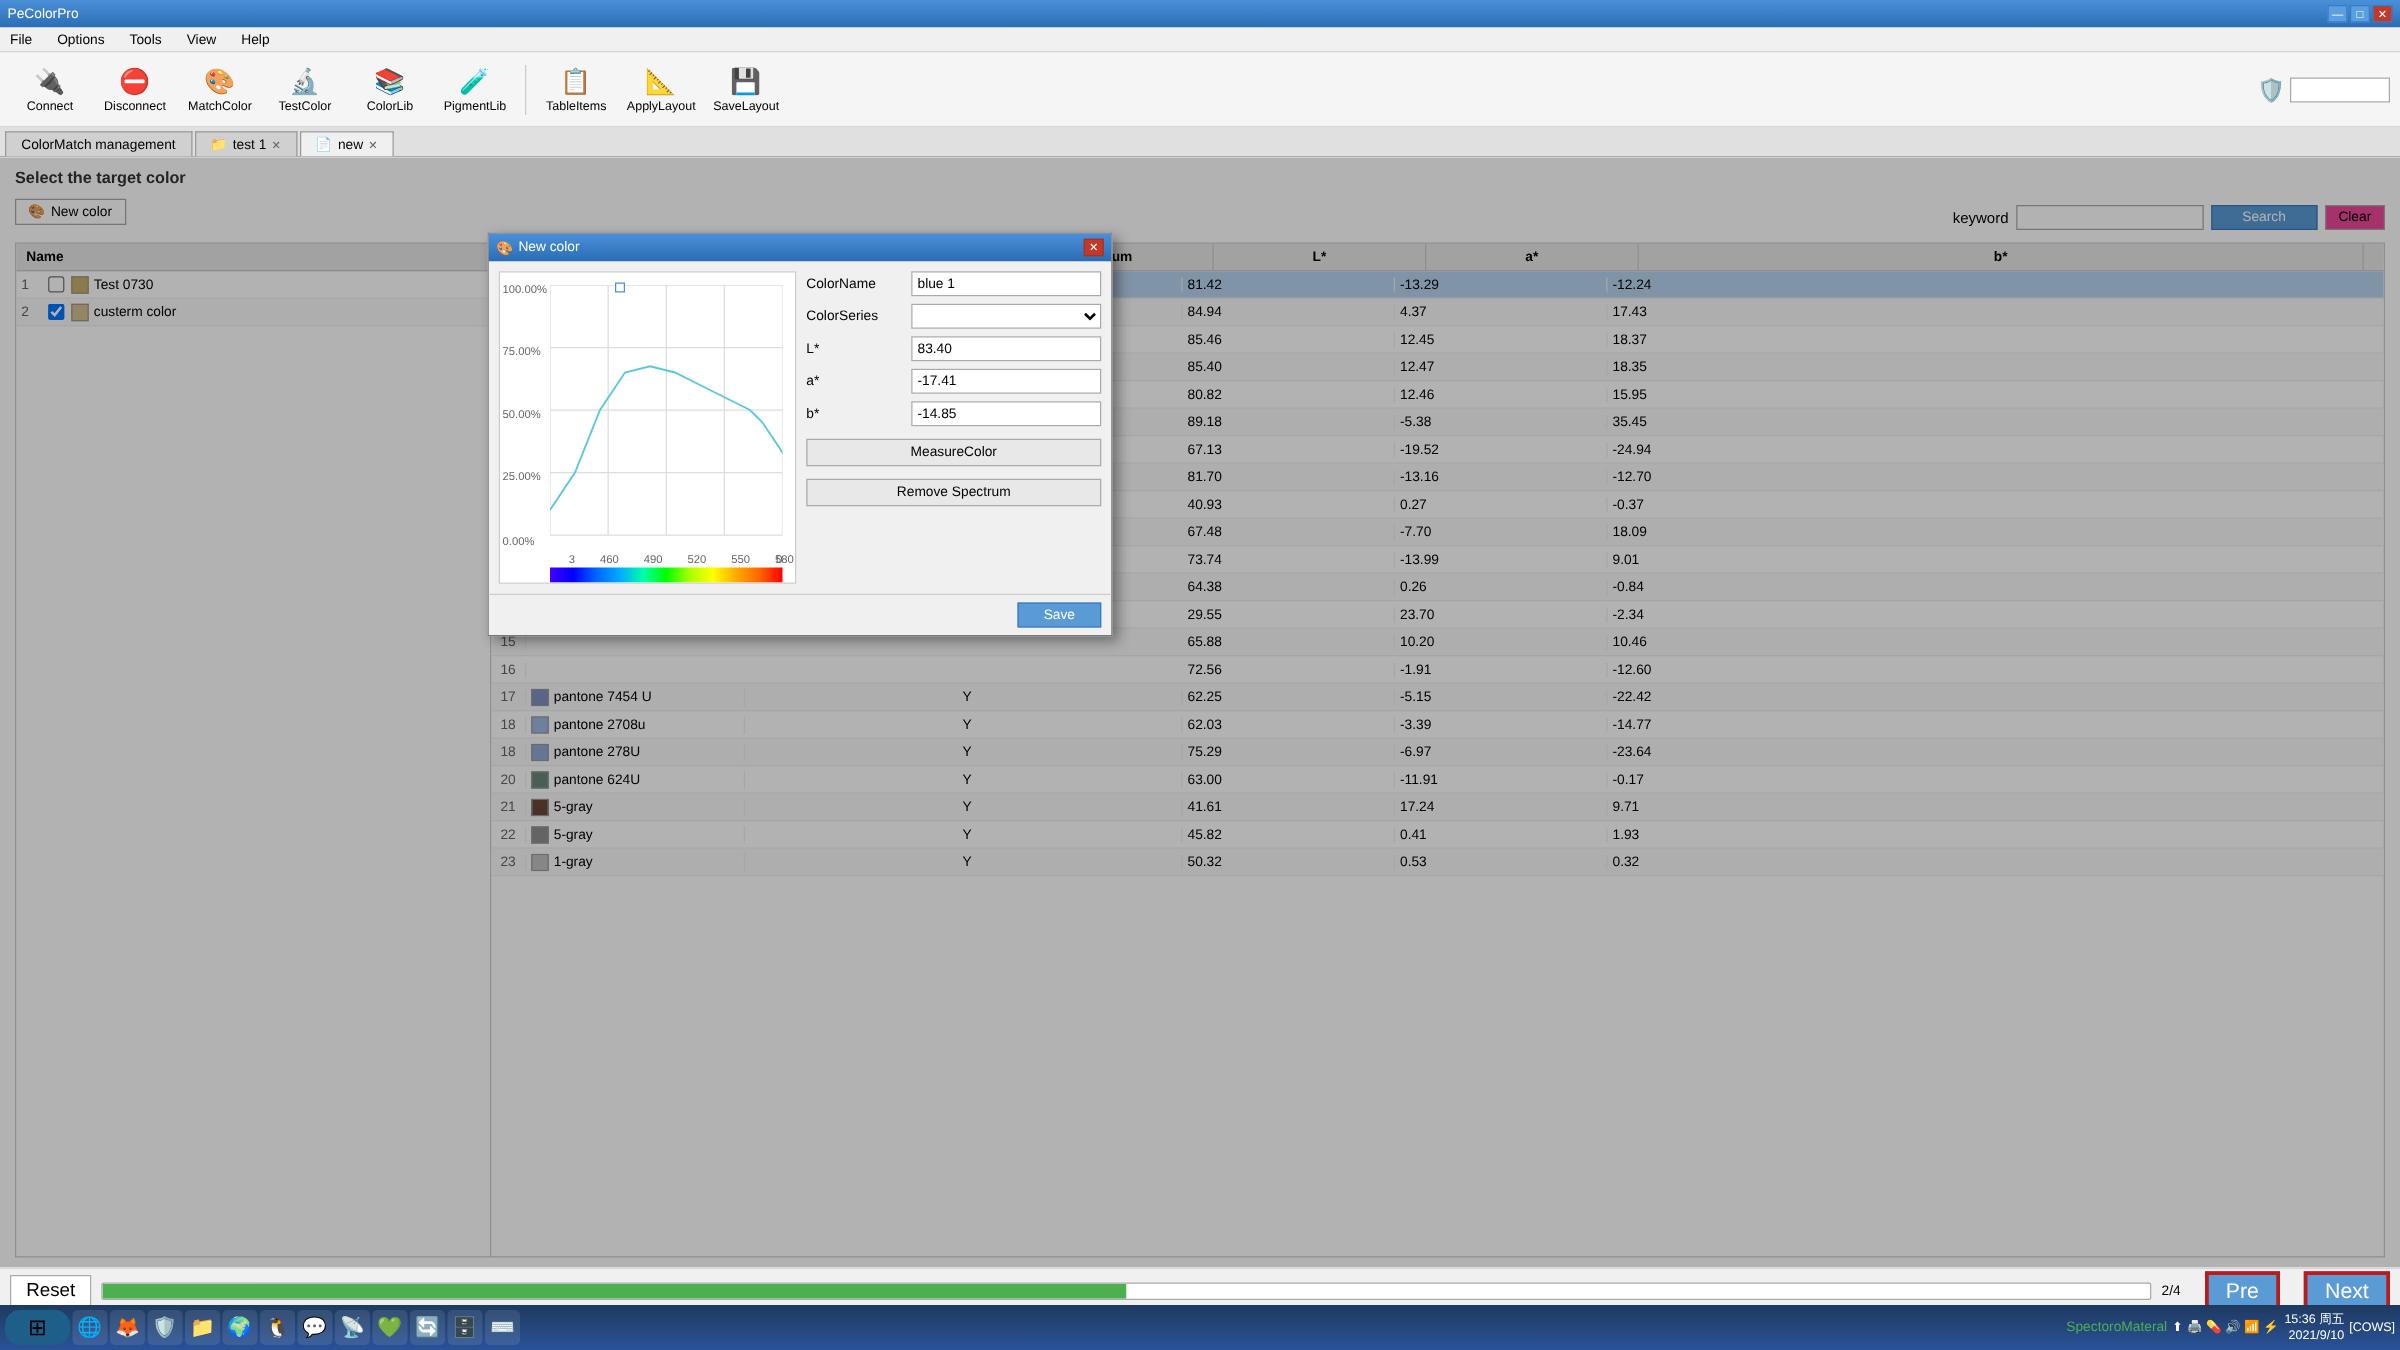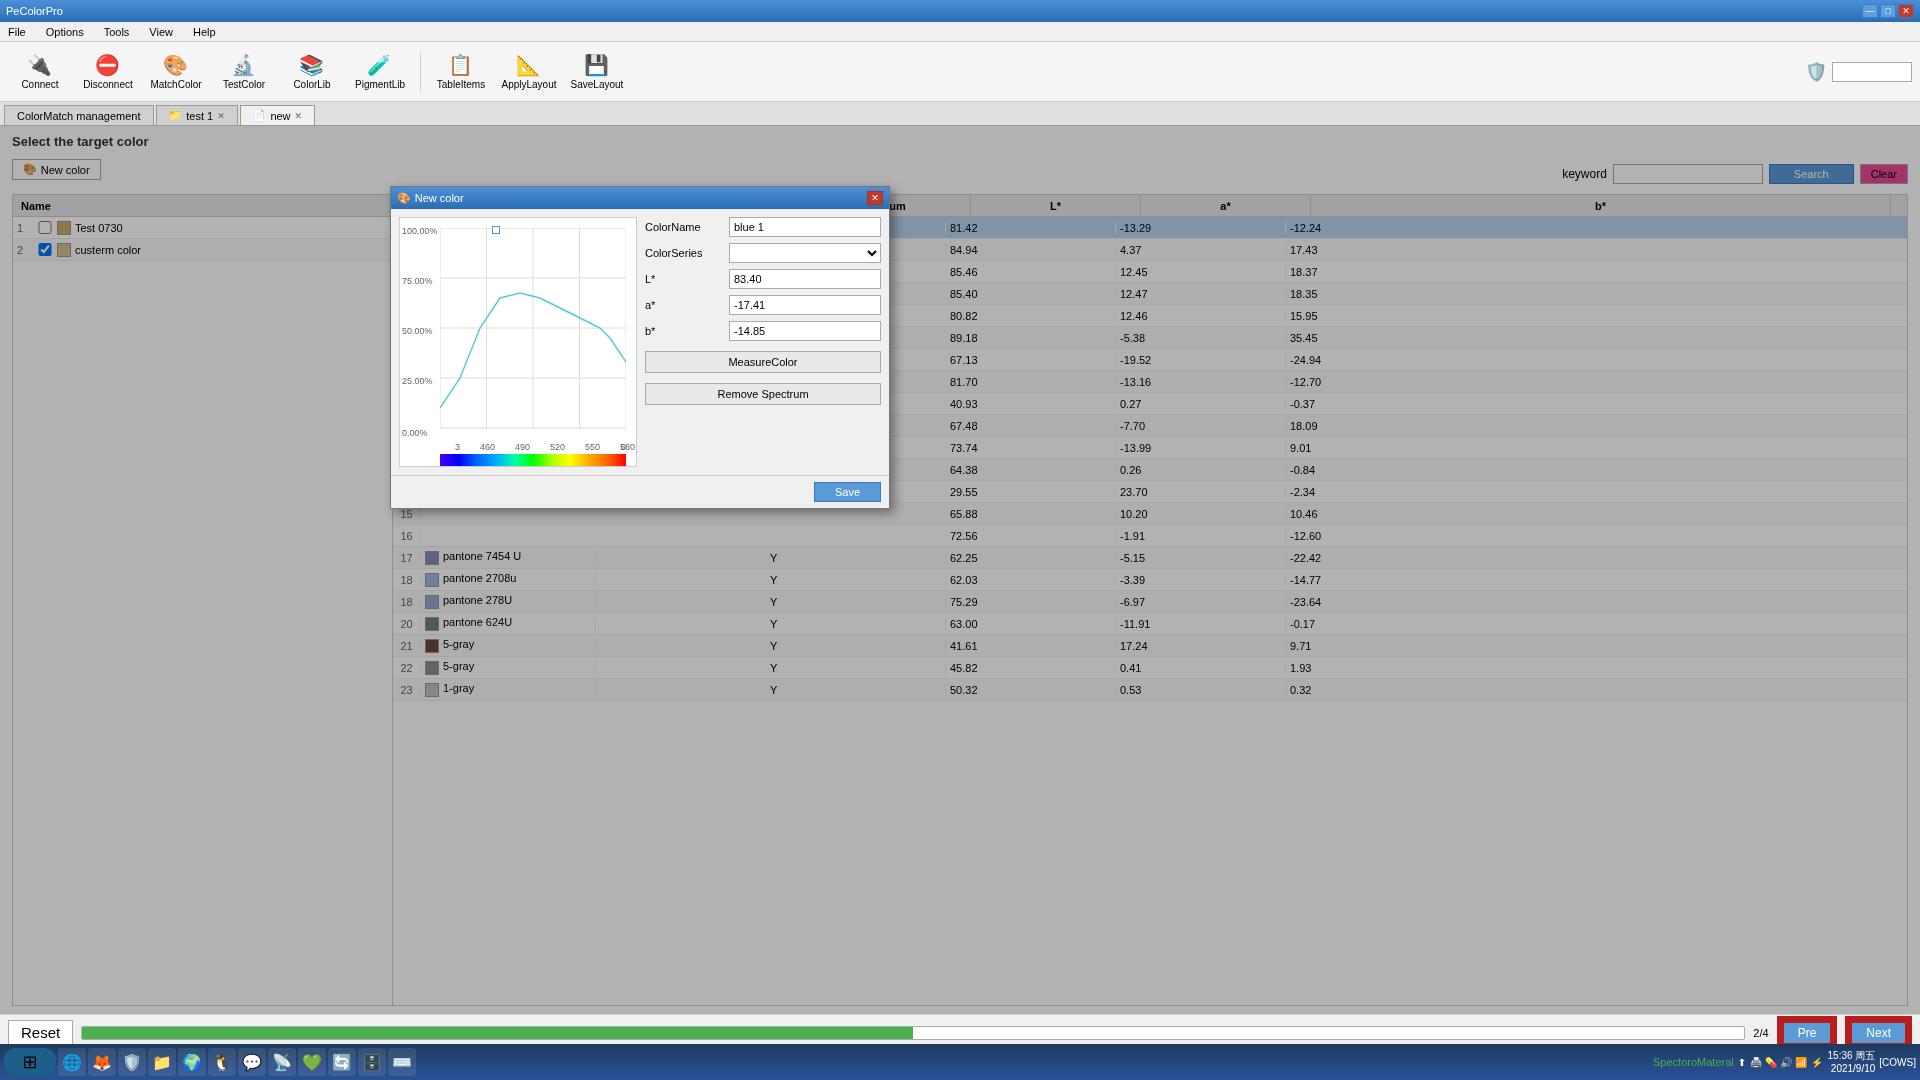--- a/index.html
+++ b/index.html
@@ -260,24 +260,25 @@
     }
     .progress-bar-fill {
       height: 100%;
       background: #4caf50;
       width: 50%;
     }
     .progress-text { font-size: 11px; }
     .nav-btn {
       background: #5b9bd5;
       color: white;
-      border: 7px solid #b91c1c;
+      border: 3px solid #b91c1c;
       padding: 3px 14px;
-      font-size: 12px;
-      cursor: pointer;
+      font-size: 17px;
+      cursor: pointer;
+      margin-left: 11px;
     }
     
     
     .taskbar {
       position: fixed;
       bottom: 0;
       left: 0;
       width: 1920px;
       height: 36px;
       background: linear-gradient(to bottom, #1e3a5f, #2a5298);

